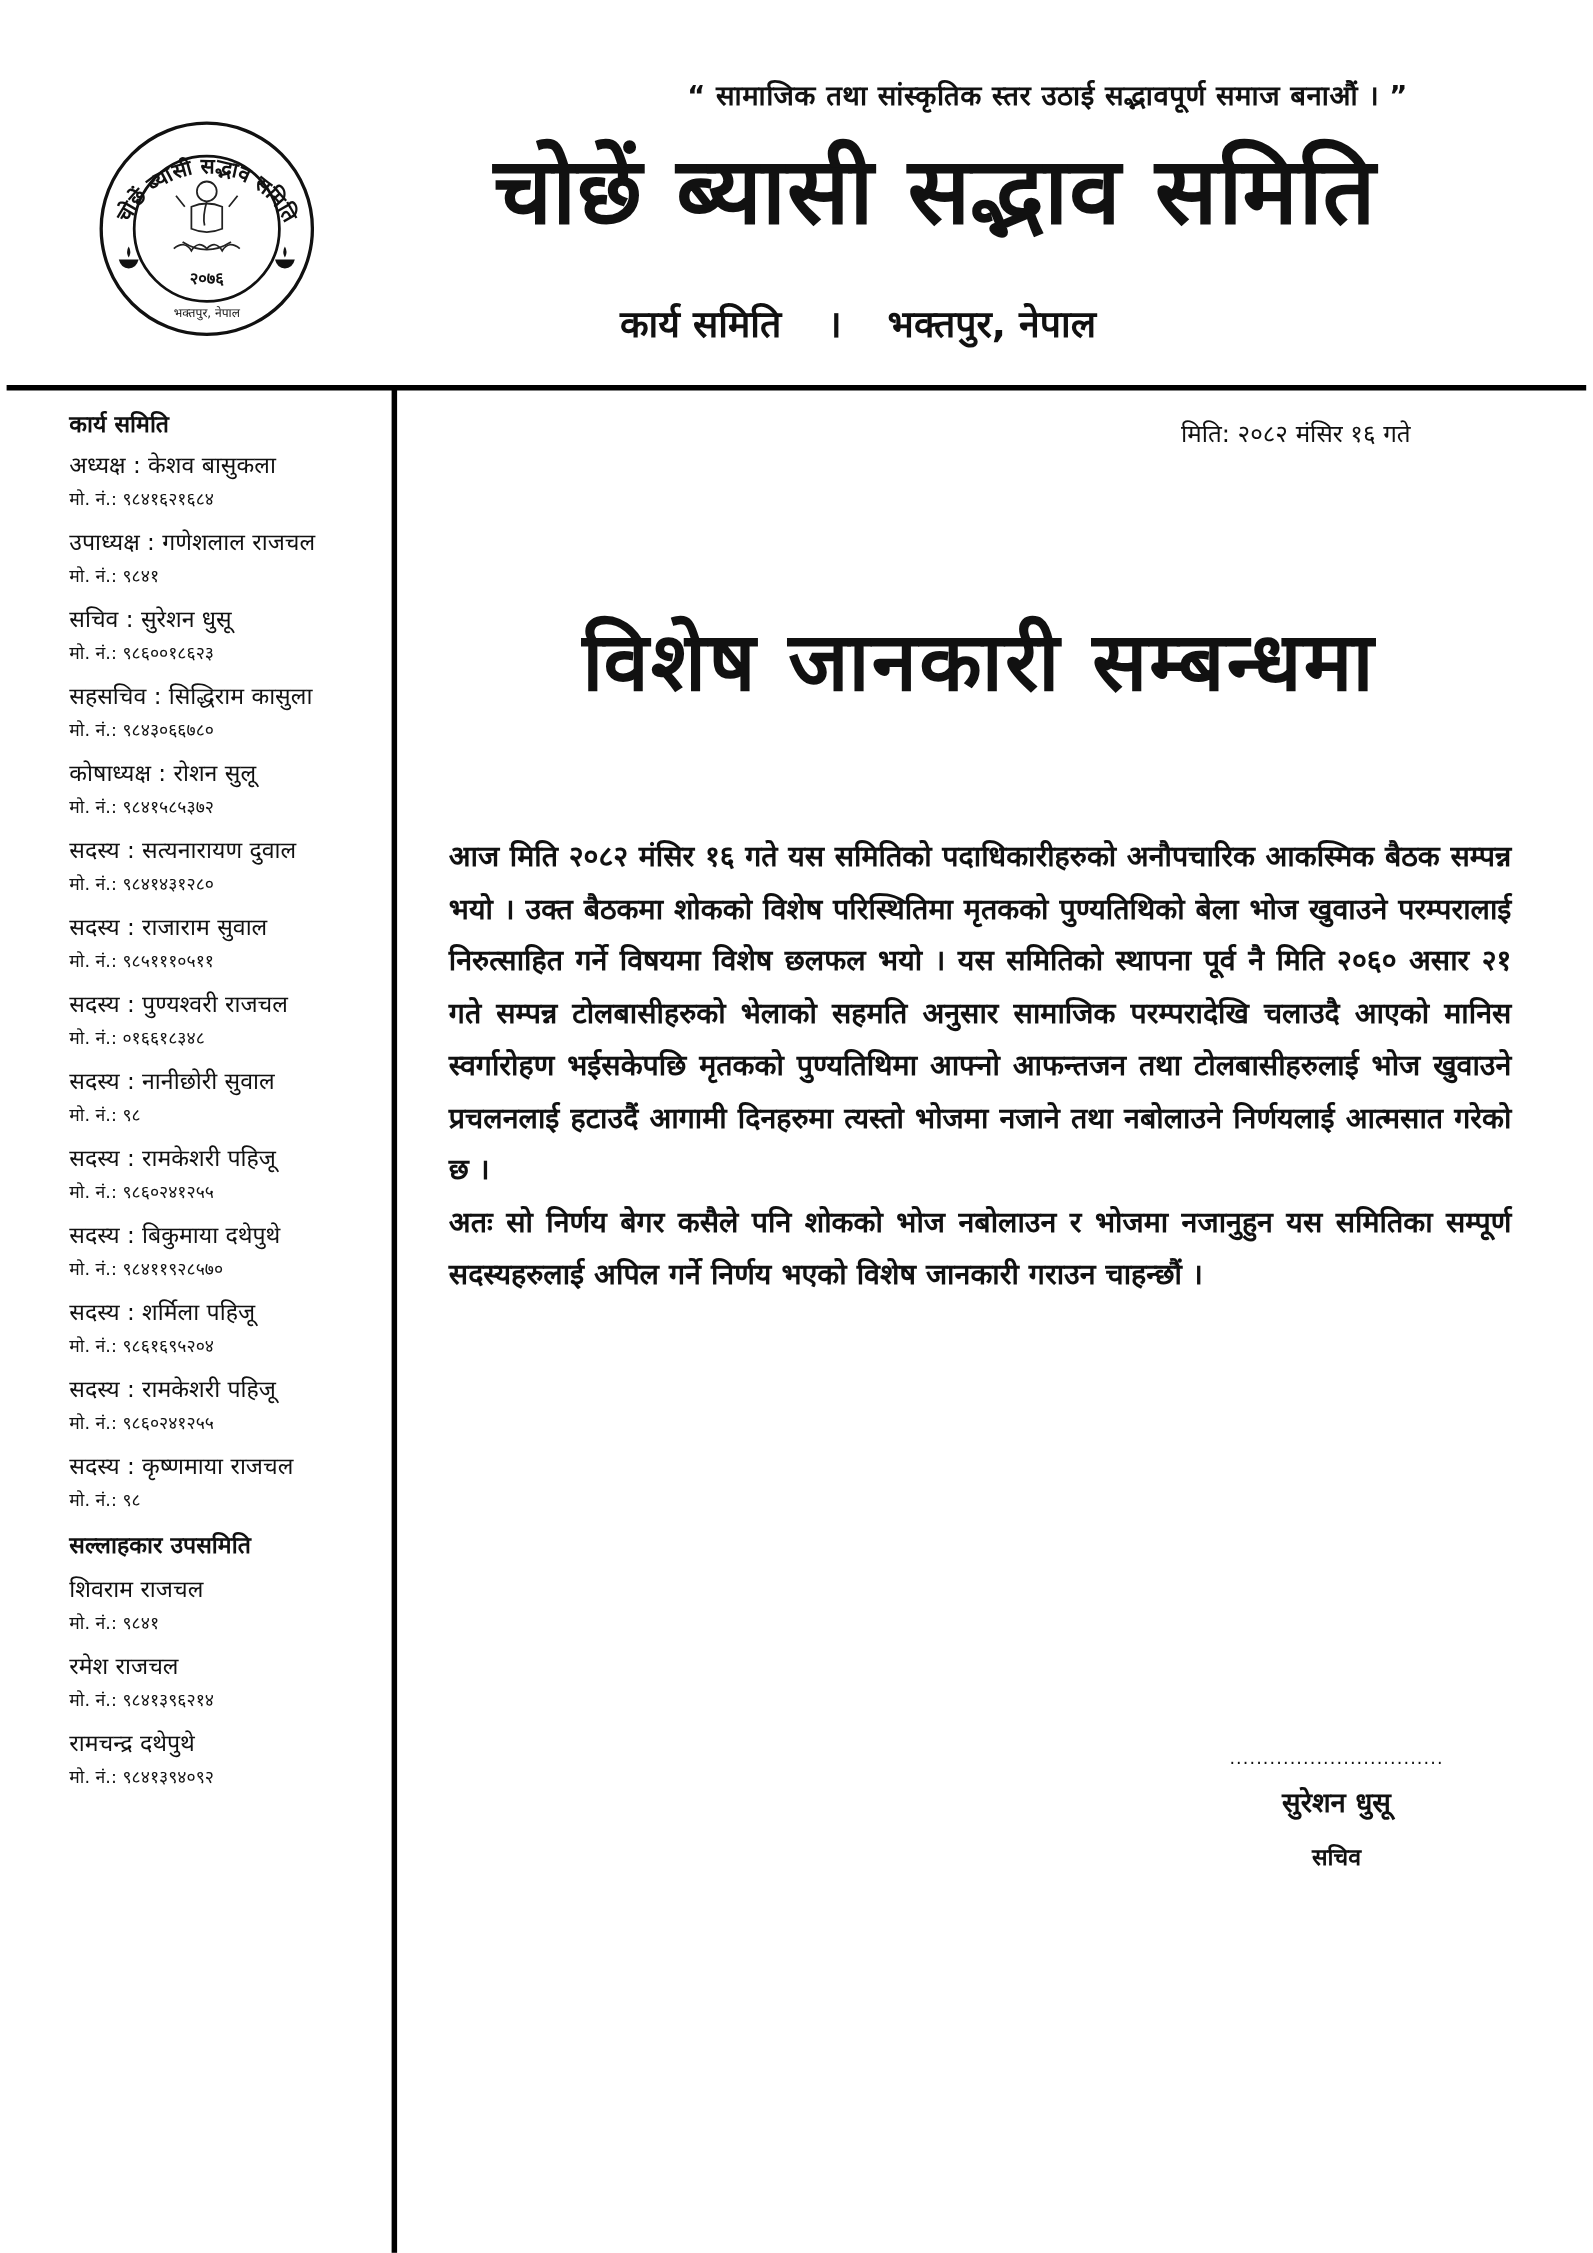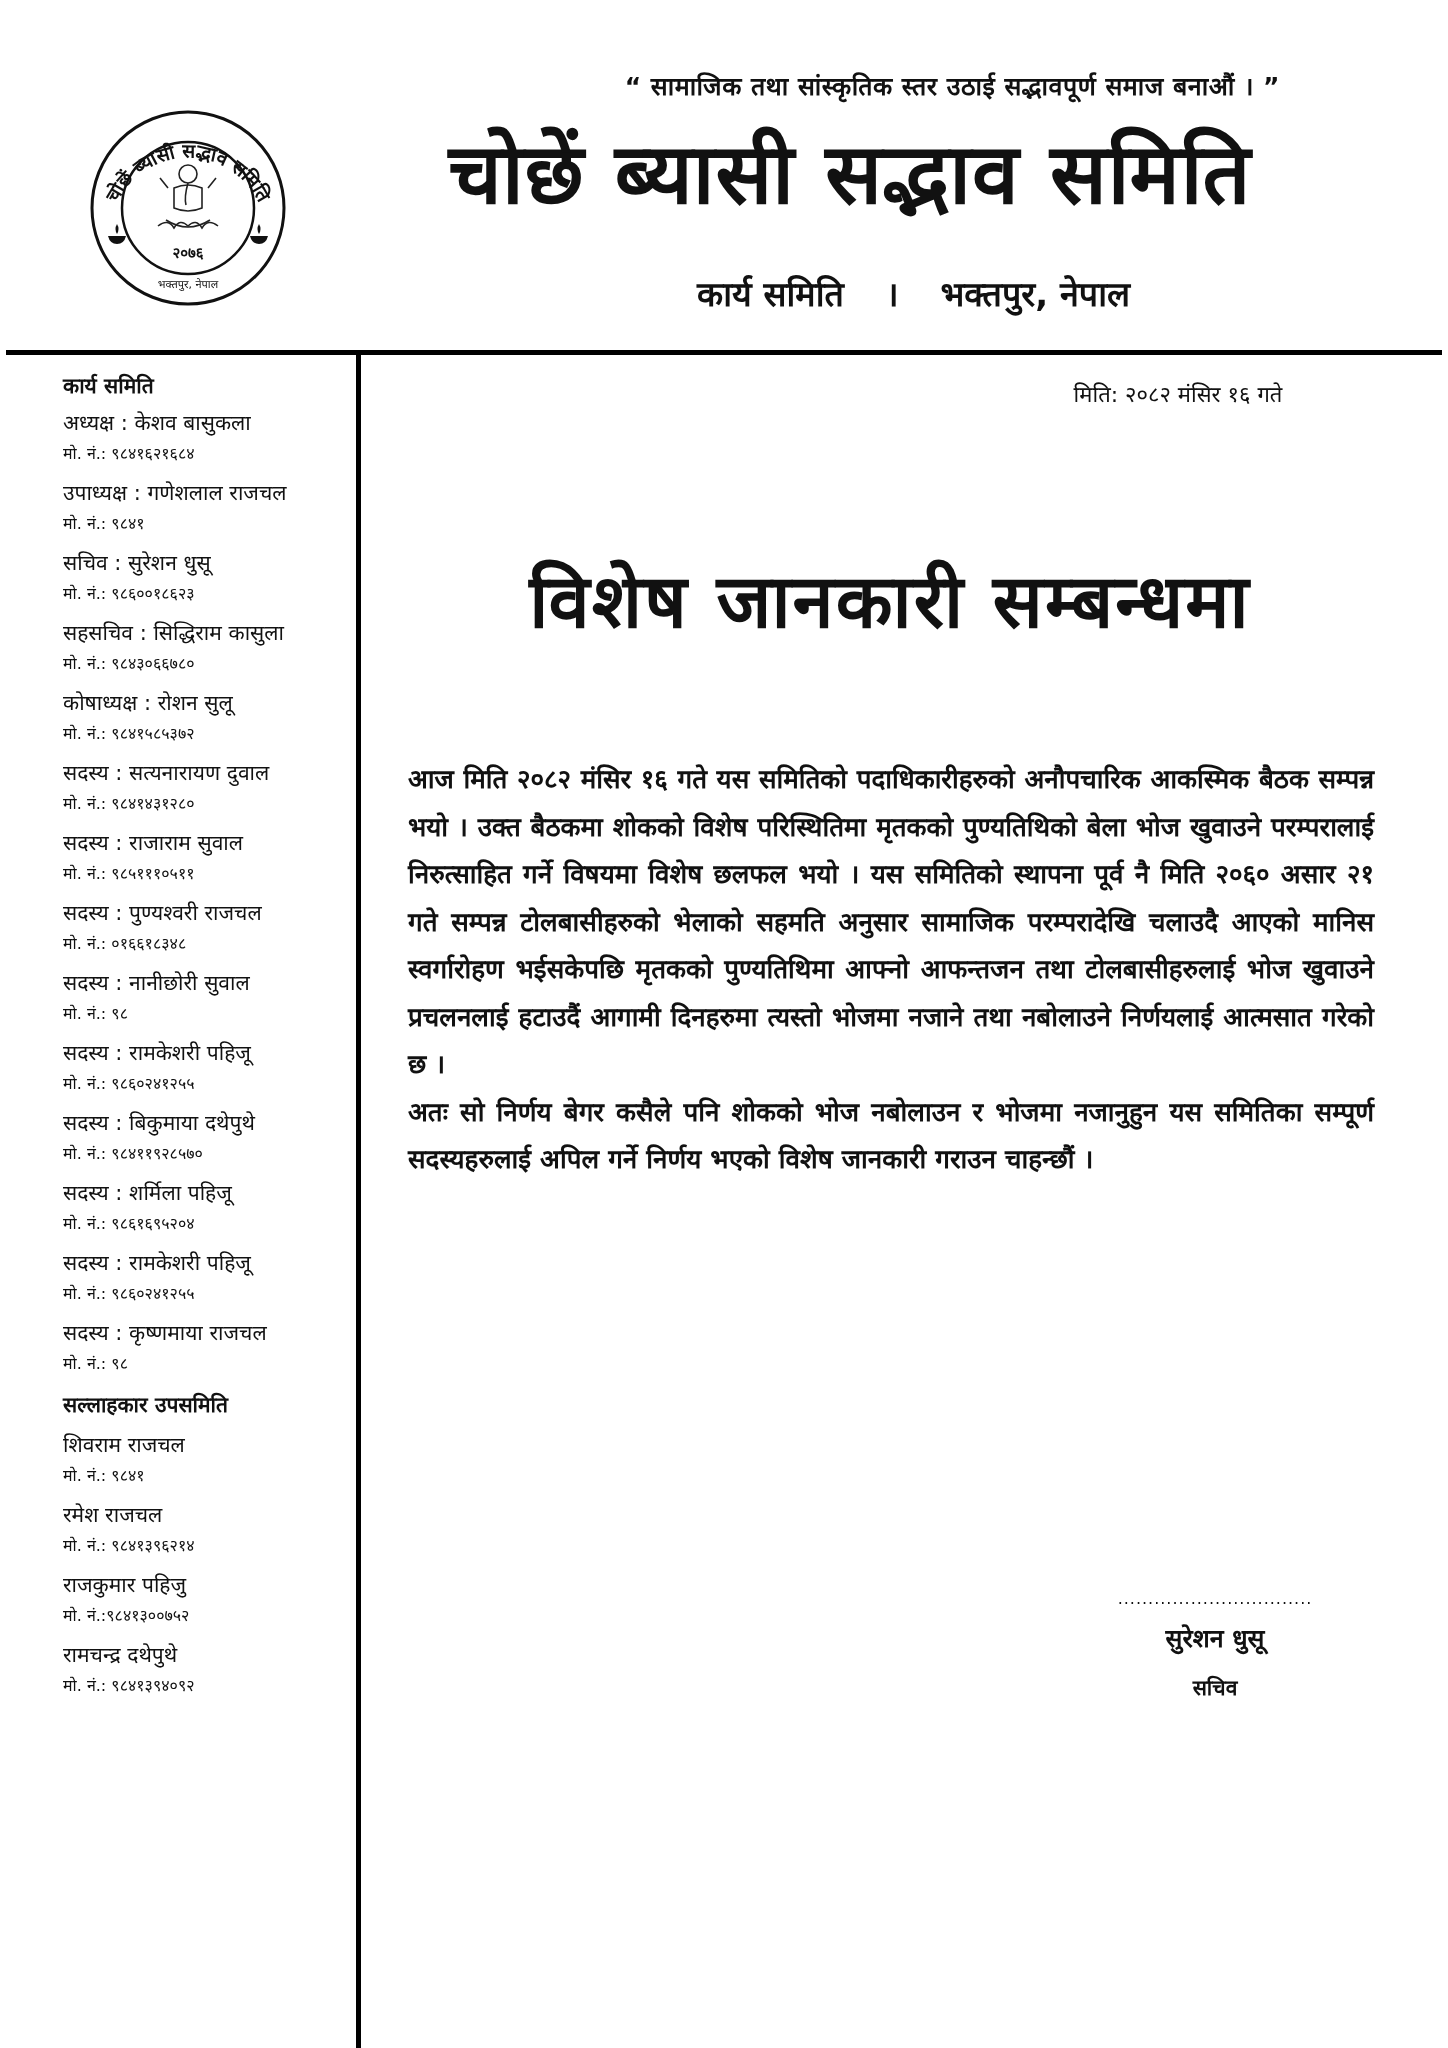--- a/index.html
+++ b/index.html
@@ -3,21 +3,21 @@
 <meta charset="utf-8">
 <style>
   html, body { margin:0; padding:0; background:#ffffff; }
   body { width:1448px; height:2048px; position:relative; overflow:hidden;
          font-family:"DejaVu Sans", "Liberation Sans", sans-serif; color:#111; }
   .abs { position:absolute; }
 
   
   #slogan { left:340px; top:68px; width:940px; text-align:right; font-size:25px; font-weight:bold; letter-spacing:0.5px; }
   #org-title { left:320px; top:132px; width:1060px; text-align:center; font-size:84px; font-weight:bold; line-height:1; letter-spacing:1px; }
-  #org-sub { left:430px; top:270px; width:700px; text-align:right; font-size:34px; font-weight:bold; }
+  #org-sub { left:430px; top:270px; width:700px; text-align:center; font-size:34px; font-weight:bold; }
   #org-sub .sep { display:inline-block; margin:0 30px; }
 
   
   #logo { left:88px; top:108px; width:200px; height:200px; }
 
   
   #hrule { left:6px; top:350px; width:1436px; height:5px; background:#000; }
   #vrule { left:356px; top:350px; width:5px; height:1698px; background:#000; }
 
   
@@ -148,24 +148,20 @@
 
   <div>
       <div class="sb-name">शिवराम राजचल</div>
       <div class="sb-phone">मो. नं.: ९८४१</div>
     </div>
   <div>
       <div class="sb-name">रमेश राजचल</div>
       <div class="sb-phone">मो. नं.: ९८४१३९६२१४</div>
     </div>
   <div>
-      <div class="sb-name">राजकुमार पहिजु</div>
-      <div class="sb-phone">मो. नं.:९८४१३००७५२</div>
-    </div>
-  <div>
       <div class="sb-name">रामचन्द्र दथेपुथे</div>
       <div class="sb-phone">मो. नं.: ९८४१३९४०९२</div>
     </div>
 </div>
 
 <div id="date" class="abs">मिति: २०८२ मंसिर १६ गते</div>
 <div id="doc-title" class="abs">विशेष जानकारी सम्बन्धमा</div>
 <div id="body" class="abs">
   <p>आज मिति २०८२ मंसिर १६ गते यस समितिको पदाधिकारीहरुको अनौपचारिक आकस्मिक बैठक सम्पन्न भयो । उक्त बैठकमा शोकको विशेष परिस्थितिमा मृतकको पुण्यतिथिको बेला भोज खुवाउने परम्परालाई निरुत्साहित गर्ने विषयमा विशेष छलफल भयो । यस समितिको स्थापना पूर्व नै मिति २०६० असार २१ गते सम्पन्न टोलबासीहरुको भेलाको सहमति अनुसार सामाजिक परम्परादेखि चलाउदै आएको मानिस स्वर्गारोहण भईसकेपछि मृतकको पुण्यतिथिमा आफ्नो आफन्तजन तथा टोलबासीहरुलाई भोज खुवाउने प्रचलनलाई हटाउदैं आगामी दिनहरुमा त्यस्तो भोजमा नजाने तथा नबोलाउने निर्णयलाई आत्मसात गरेको छ ।</p>
   <p>अतः सो निर्णय बेगर कसैले पनि शोकको भोज नबोलाउन र भोजमा नजानुहुन यस समितिका सम्पूर्ण सदस्यहरुलाई अपिल गर्ने निर्णय भएको विशेष जानकारी गराउन चाहन्छौं ।</p>

